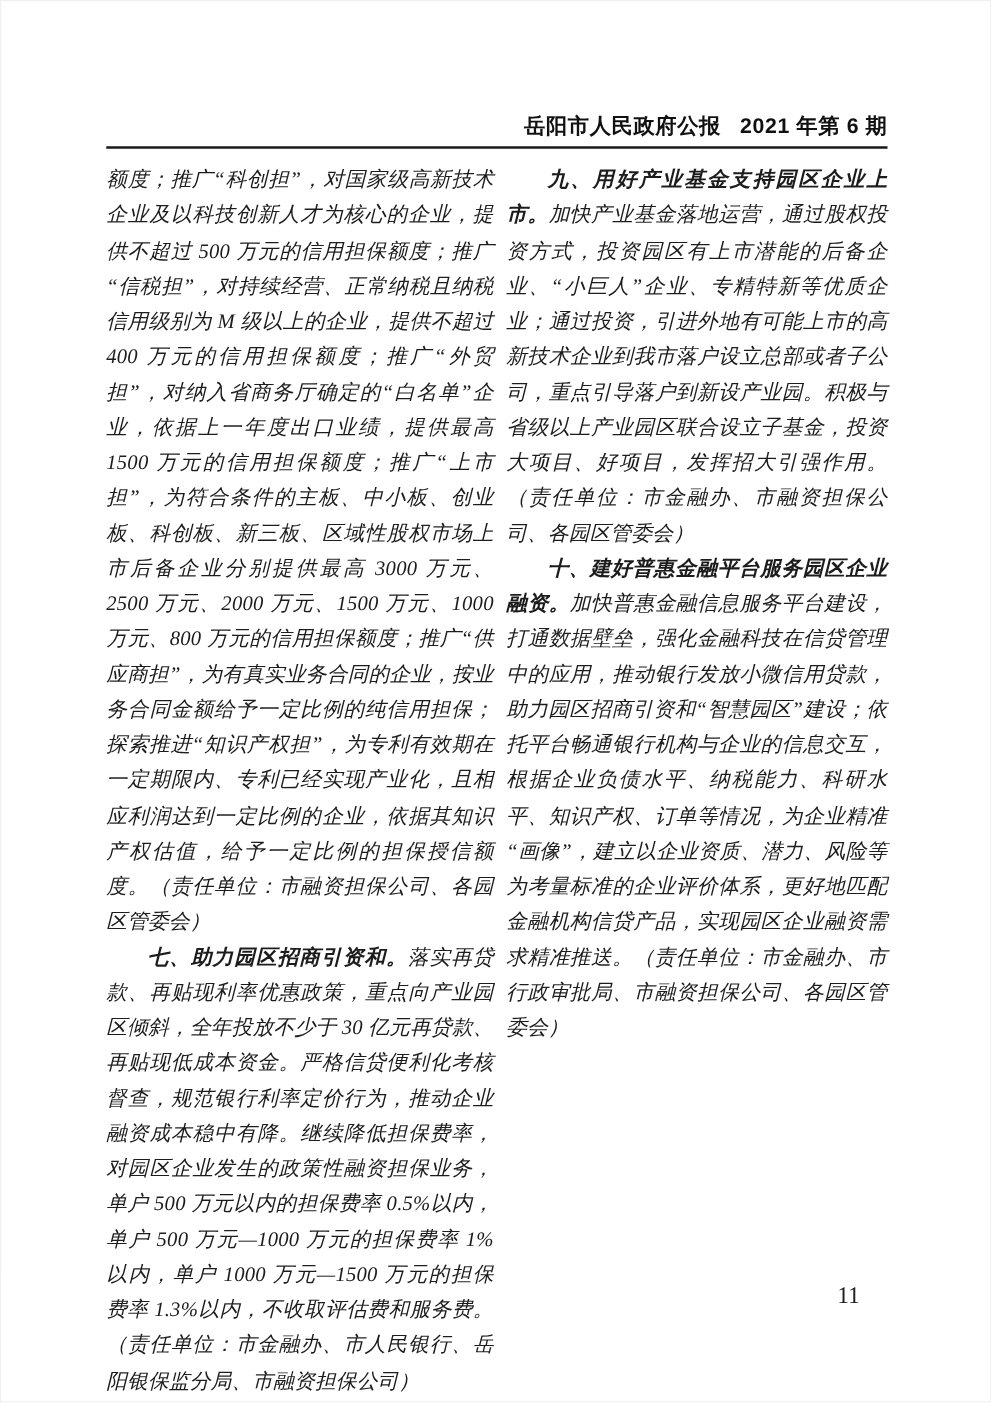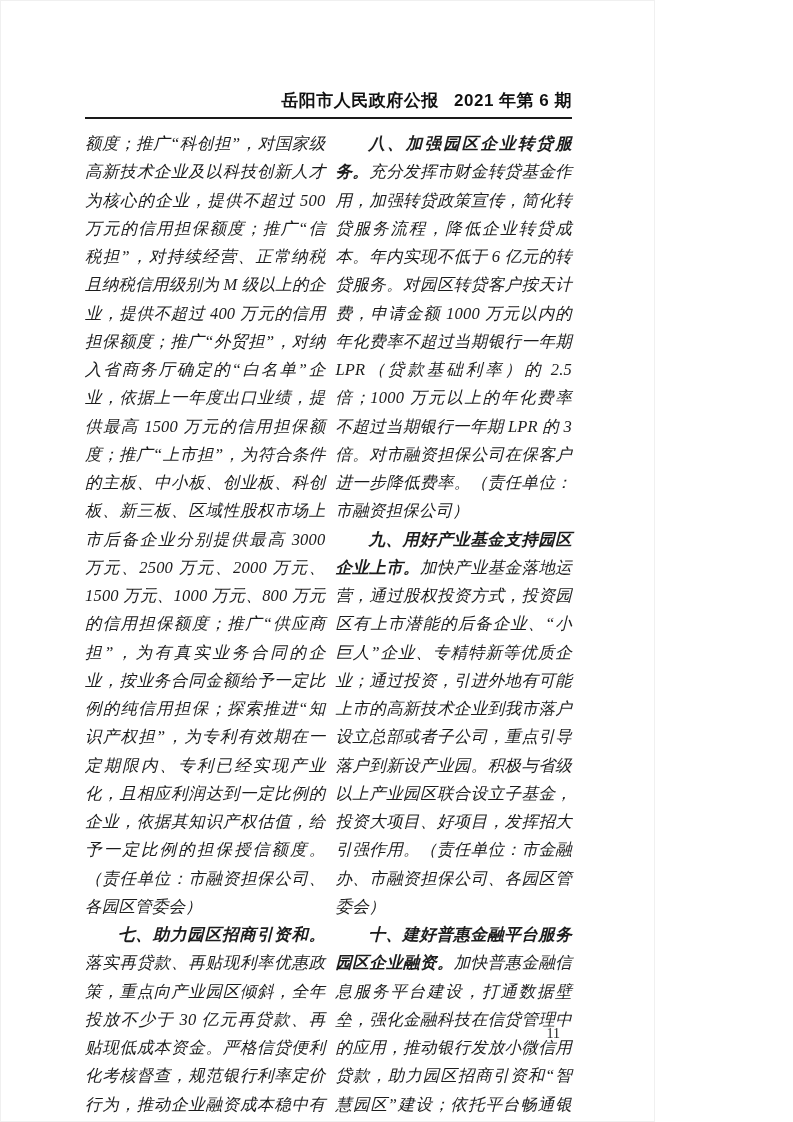--- a/index.html
+++ b/index.html
@@ -1,18 +1,18 @@
 <!DOCTYPE html>
 <html lang="zh"><head>
 <meta charset="utf-8">
 <style>
   html,body{margin:0;padding:0;background:#ffffff;}
   .page{
     position:relative;
-    width:655px;height:1122px;
+    width:793px;height:1122px;
     background:#ffffff;
     overflow:hidden;
     box-sizing:border-box;
     box-shadow:inset 0 0 0 1px #f0f0f0;
     font-family:"Liberation Serif","DejaVu Serif",serif;
     color:#1c1c1c;
   }
   .header{
     position:absolute;
     top:89px;left:85px;right:83px;
@@ -46,22 +46,22 @@
     color:#1c1c1c;
   }
   .col.left{width:310px;}
   .col.right{width:305px;}
   .para{margin:0;font-style:italic;}
   .para.indent{text-indent:2em;}
   .para .lead{font-weight:bold;}
   .page-num{
     position:absolute;
     top:1026px;
-    right:95px;
-    font-size:14px;
+    right:105px;
+    font-size:19px;
     font-family:"Liberation Serif","DejaVu Serif",serif;
     color:#222;
   }
 </style>
 </head>
 <body>
 
 <div class="page">
 
   <div class="header">
@@ -69,21 +69,20 @@
   </div>
 
   <div class="rule"></div>
 
   <div class="columns">
     <div class="col left">
         <p class="para">额度；推广“科创担”，对国家级高新技术企业及以科技创新人才为核心的企业，提供不超过 500 万元的信用担保额度；推广“信税担”，对持续经营、正常纳税且纳税信用级别为 M 级以上的企业，提供不超过 400 万元的信用担保额度；推广“外贸担”，对纳入省商务厅确定的“白名单”企业，依据上一年度出口业绩，提供最高 1500 万元的信用担保额度；推广“上市担”，为符合条件的主板、中小板、创业板、科创板、新三板、区域性股权市场上市后备企业分别提供最高 3000 万元、2500 万元、2000 万元、1500 万元、1000 万元、800 万元的信用担保额度；推广“供应商担”，为有真实业务合同的企业，按业务合同金额给予一定比例的纯信用担保；探索推进“知识产权担”，为专利有效期在一定期限内、专利已经实现产业化，且相应利润达到一定比例的企业，依据其知识产权估值，给予一定比例的担保授信额度。（责任单位：市融资担保公司、各园区管委会）</p>
         <p class="para indent"><b class="lead">七、助力园区招商引资和。</b>落实再贷款、再贴现利率优惠政策，重点向产业园区倾斜，全年投放不少于 30 亿元再贷款、再贴现低成本资金。严格信贷便利化考核督查，规范银行利率定价行为，推动企业融资成本稳中有降。继续降低担保费率，对园区企业发生的政策性融资担保业务，单户 500 万元以内的担保费率 0.5%以内，单户 500 万元—1000 万元的担保费率 1%以内，单户 1000 万元—1500 万元的担保费率 1.3%以内，不收取评估费和服务费。（责任单位：市金融办、市人民银行、岳阳银保监分局、市融资担保公司）</p>
       </div>
     <div class="col right">
-        <p class="para indent"><b class="lead">八、加强园区企业转贷服务。</b>充分发挥市财金转贷基金作用，加强转贷政策宣传，简化转贷服务流程，降低企业转贷成本。年内实现不低于 6 亿元的转贷服务。对园区转贷客户按天计费，申请金额 1000 万元以内的年化费率不超过当期银行一年期 LPR（贷款基础利率）的 2.5 倍；1000 万元以上的年化费率不超过当期银行一年期 LPR 的 3 倍。对市融资担保公司在保客户进一步降低费率。（责任单位：市融资担保公司）</p>
         <p class="para indent"><b class="lead">九、用好产业基金支持园区企业上市。</b>加快产业基金落地运营，通过股权投资方式，投资园区有上市潜能的后备企业、“小巨人”企业、专精特新等优质企业；通过投资，引进外地有可能上市的高新技术企业到我市落户设立总部或者子公司，重点引导落户到新设产业园。积极与省级以上产业园区联合设立子基金，投资大项目、好项目，发挥招大引强作用。（责任单位：市金融办、市融资担保公司、各园区管委会）</p>
         <p class="para indent"><b class="lead">十、建好普惠金融平台服务园区企业融资。</b>加快普惠金融信息服务平台建设，打通数据壁垒，强化金融科技在信贷管理中的应用，推动银行发放小微信用贷款，助力园区招商引资和“智慧园区”建设；依托平台畅通银行机构与企业的信息交互，根据企业负债水平、纳税能力、科研水平、知识产权、订单等情况，为企业精准“画像”，建立以企业资质、潜力、风险等为考量标准的企业评价体系，更好地匹配金融机构信贷产品，实现园区企业融资需求精准推送。（责任单位：市金融办、市行政审批局、市融资担保公司、各园区管委会）</p>
       </div>
   </div>
 
   <div class="page-num">11</div>
 
 </div>
 
 </body></html>

